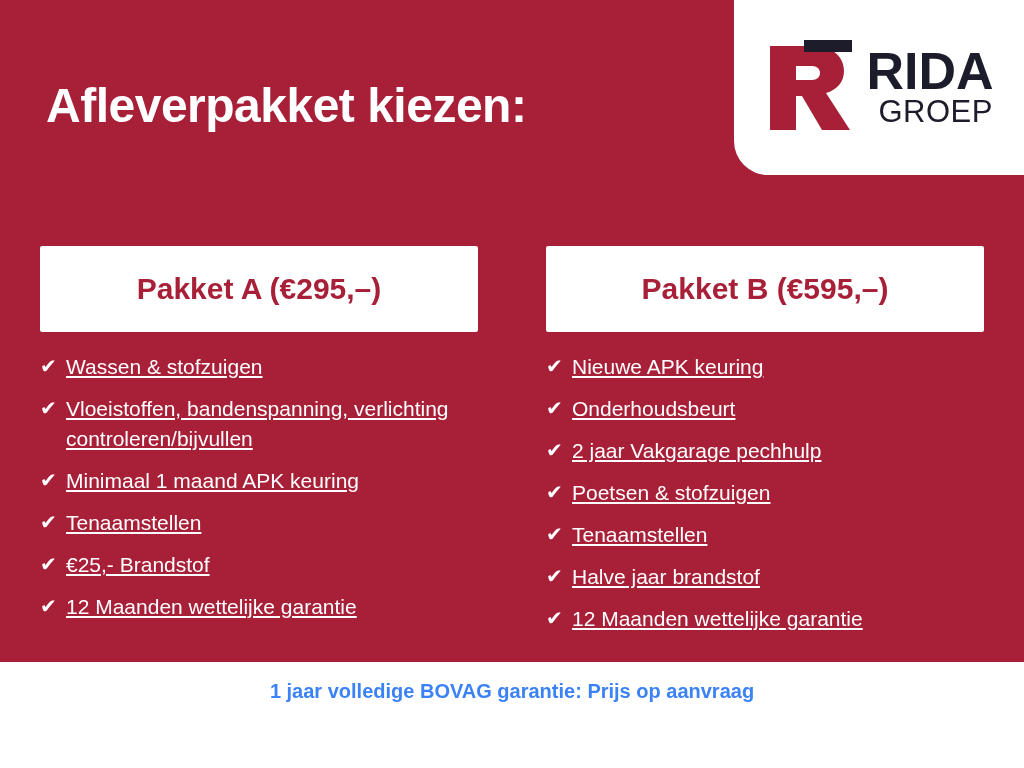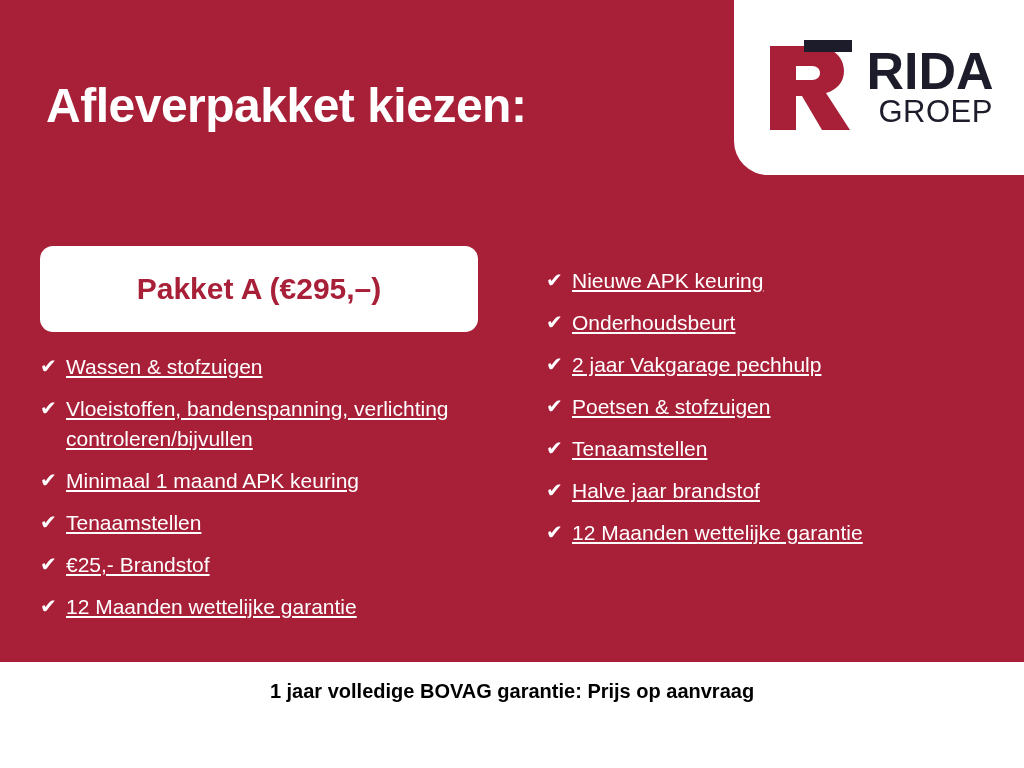--- a/index.html
+++ b/index.html
@@ -78,21 +78,21 @@
   }
   .column {
     flex: 1;
   }
   .pkg-header {
     background: #ffffff;
     height: 86px;
     display: flex;
     align-items: center;
     justify-content: center;
-    border-radius: 13px;
+    border-radius: 2px;
   }
   .pkg-header-text {
     font-size: 30px;
     font-weight: bold;
     color: #A81F38;
   }
   .pkg-list {
     list-style: none;
     margin-top: 20px;
   }
@@ -122,21 +122,21 @@
     height: 106px;
     background: #ffffff;
     display: flex;
     align-items: flex-start;
     justify-content: center;
     padding-top: 18px;
   }
   .footer-text {
     font-size: 20px;
     font-weight: bold;
-    color: #000000;
+    color: #3b82f6;
   }
 </style>
 </head>
 <body>
 
 <div class="slide">
 
   <div class="logo-block">
     <div class="logo-mark">
       <svg width="88" height="96" viewBox="0 0 88 96" xmlns="http://www.w3.org/2000/svg">
@@ -180,20 +180,23 @@
           <span class="item-text">€25,- Brandstof</span>
         </li>
         <li>
           <span class="check">✔</span>
           <span class="item-text">12 Maanden wettelijke garantie</span>
         </li>
       </ul>
     </div>
 
     <div class="column">
+      <div class="pkg-header">
+        <span class="pkg-header-text">Pakket B (€595,–)</span>
+      </div>
       <ul class="pkg-list">
         <li>
           <span class="check">✔</span>
           <span class="item-text">Nieuwe APK keuring</span>
         </li>
         <li>
           <span class="check">✔</span>
           <span class="item-text">Onderhoudsbeurt</span>
         </li>
         <li>

